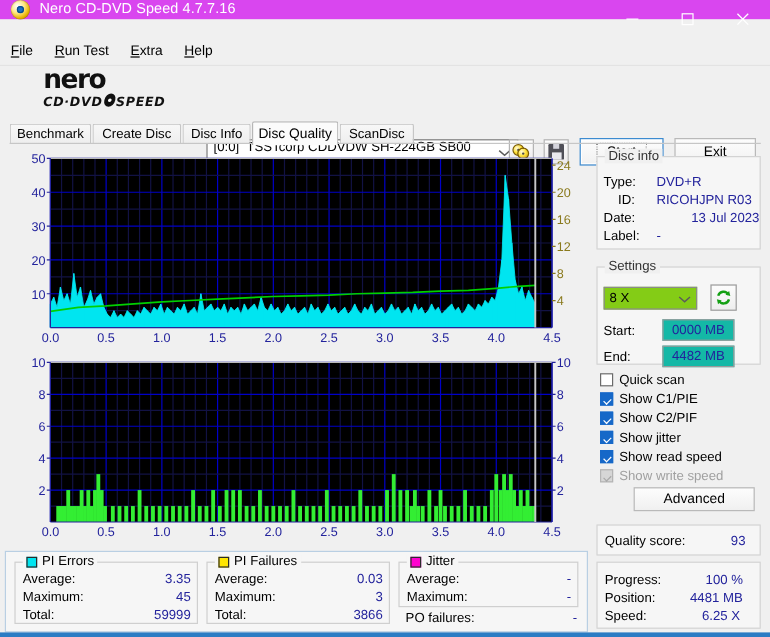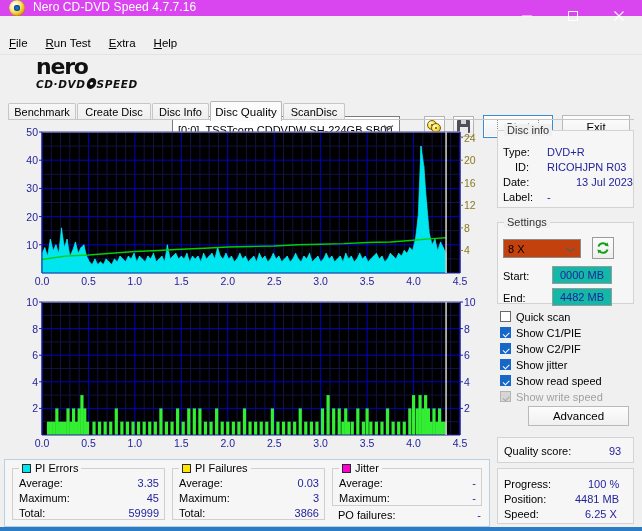--- a/index.html
+++ b/index.html
@@ -58,23 +58,23 @@
   }
   .logo-sub .disc{
     display:inline-block;width:9px;height:11px;vertical-align:-1px;margin:0 1px;
     background:#111;border-radius:50%/45%;transform:skewX(-12deg);position:relative;
   }
   .logo-sub .disc:after{
     content:"";position:absolute;left:3px;top:4px;width:3px;height:3px;border-radius:50%;background:#fff;
   }
 
   .drive-select{
-    position:absolute;left:172px;top:62px;width:228px;height:21px;
+    position:absolute;left:172px;top:62px;width:260px;height:21px;
     background:#fff;border:1px solid #7a7a7a;box-sizing:border-box;
-    display:flex;align-items:flex-end;
+    display:flex;align-items:flex-start;
   }
   .drive-select .dtext{padding-left:5px;font-size:11px;color:#000;white-space:nowrap;overflow:hidden;}
   .drive-select .dtext .slot{margin-right:6px;}
   .chev{
     position:absolute;right:3px;top:3px;width:15px;height:15px;
     display:flex;align-items:center;justify-content:center;
   }
 
   .tb-icon{
     position:absolute;top:62px;width:21px;height:21px;
@@ -143,21 +143,21 @@
     font-size:11px;color:#333;
   }
   #disc-info-group{left:497px;top:130px;width:137px;height:78px;}
   #settings-group{left:497px;top:222px;width:137px;height:82px;}
 
   .kv{position:absolute;font-size:11px;color:#000;}
   .kvv{position:absolute;font-size:11px;color:#23239c;}
 
   .combo{
     position:absolute;left:503px;top:239px;width:78px;height:19px;
-    background:#c2410c;border:1px solid #8a8a8a;box-sizing:border-box;
+    background:#84cc16;border:1px solid #8a8a8a;box-sizing:border-box;
     display:flex;align-items:center;
   }
   .combo span{padding-left:4px;font-size:11px;}
   .combo .chev{right:2px;top:2px;}
   .refresh-btn{
     position:absolute;left:592px;top:237px;width:22px;height:22px;
     background:linear-gradient(#fcfcfc,#eeeeee);border:1px solid #9a9a9a;box-sizing:border-box;
     display:flex;align-items:center;justify-content:center;
   }
   .refresh-btn svg{display:block;}

